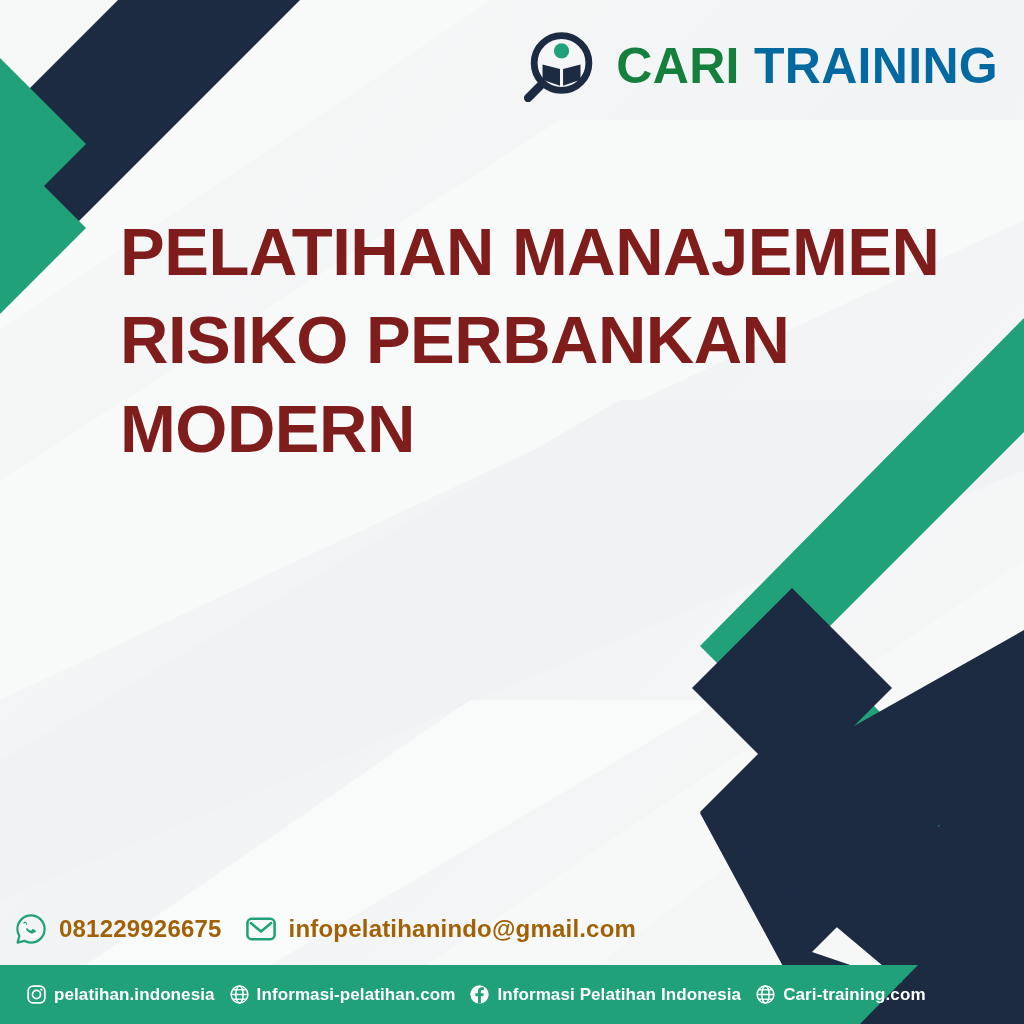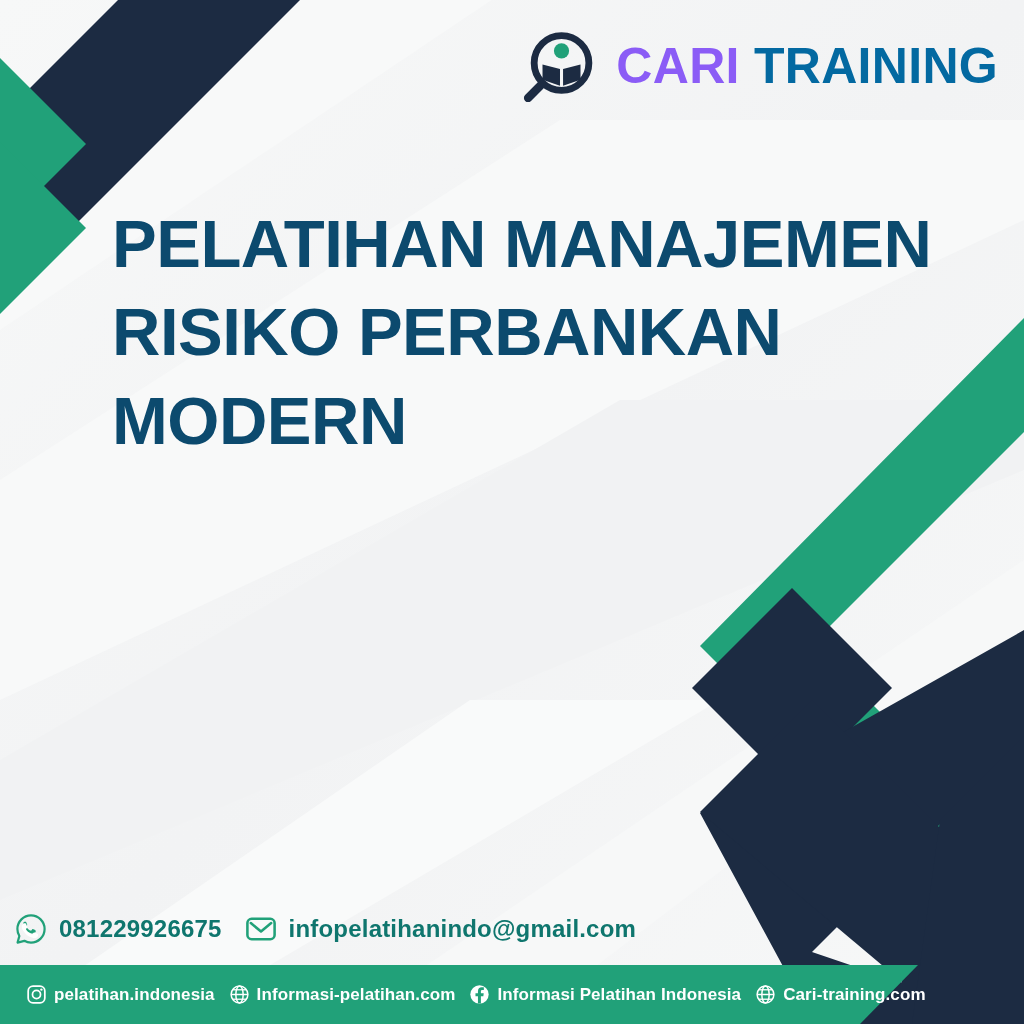--- a/index.html
+++ b/index.html
@@ -45,37 +45,37 @@
     flex: 0 0 auto;
     display: block;
   }
   .logo-text {
     font-size: 50px;
     font-weight: 700;
     letter-spacing: 0.3px;
     white-space: nowrap;
     line-height: 1;
   }
-  .logo-cari { color: #8b5cf6; }
+  .logo-cari { color: #15803d; }
   .logo-training { color: #0369a1; }
 
   
   .headline {
     position: absolute;
     left: 104px;
     top: 192px;
     width: 830px;
     z-index: 20;
-    color: #0c4a6e;
+    color: #7f1d1d;
     font-size: 67px;
     font-weight: 800;
     line-height: 1.32;
     letter-spacing: -0.5px;
     text-transform: uppercase;
-    margin: 8px;
+    margin: 16px;
   }
 
   
   .contact-row {
     position: absolute;
     left: 14px;
     bottom: 78px;
     display: flex;
     align-items: center;
     gap: 22px;
@@ -88,21 +88,21 @@
   }
   .contact-item .ic {
     width: 34px;
     height: 34px;
     flex: 0 0 auto;
     display: block;
   }
   .contact-item .txt {
     font-size: 24px;
     font-weight: 700;
-    color: #0f766e;
+    color: #a16207;
     white-space: nowrap;
     letter-spacing: 0.2px;
   }
 
   
   .footer-bar {
     position: absolute;
     left: 0;
     bottom: 0;
     width: 1024px;

